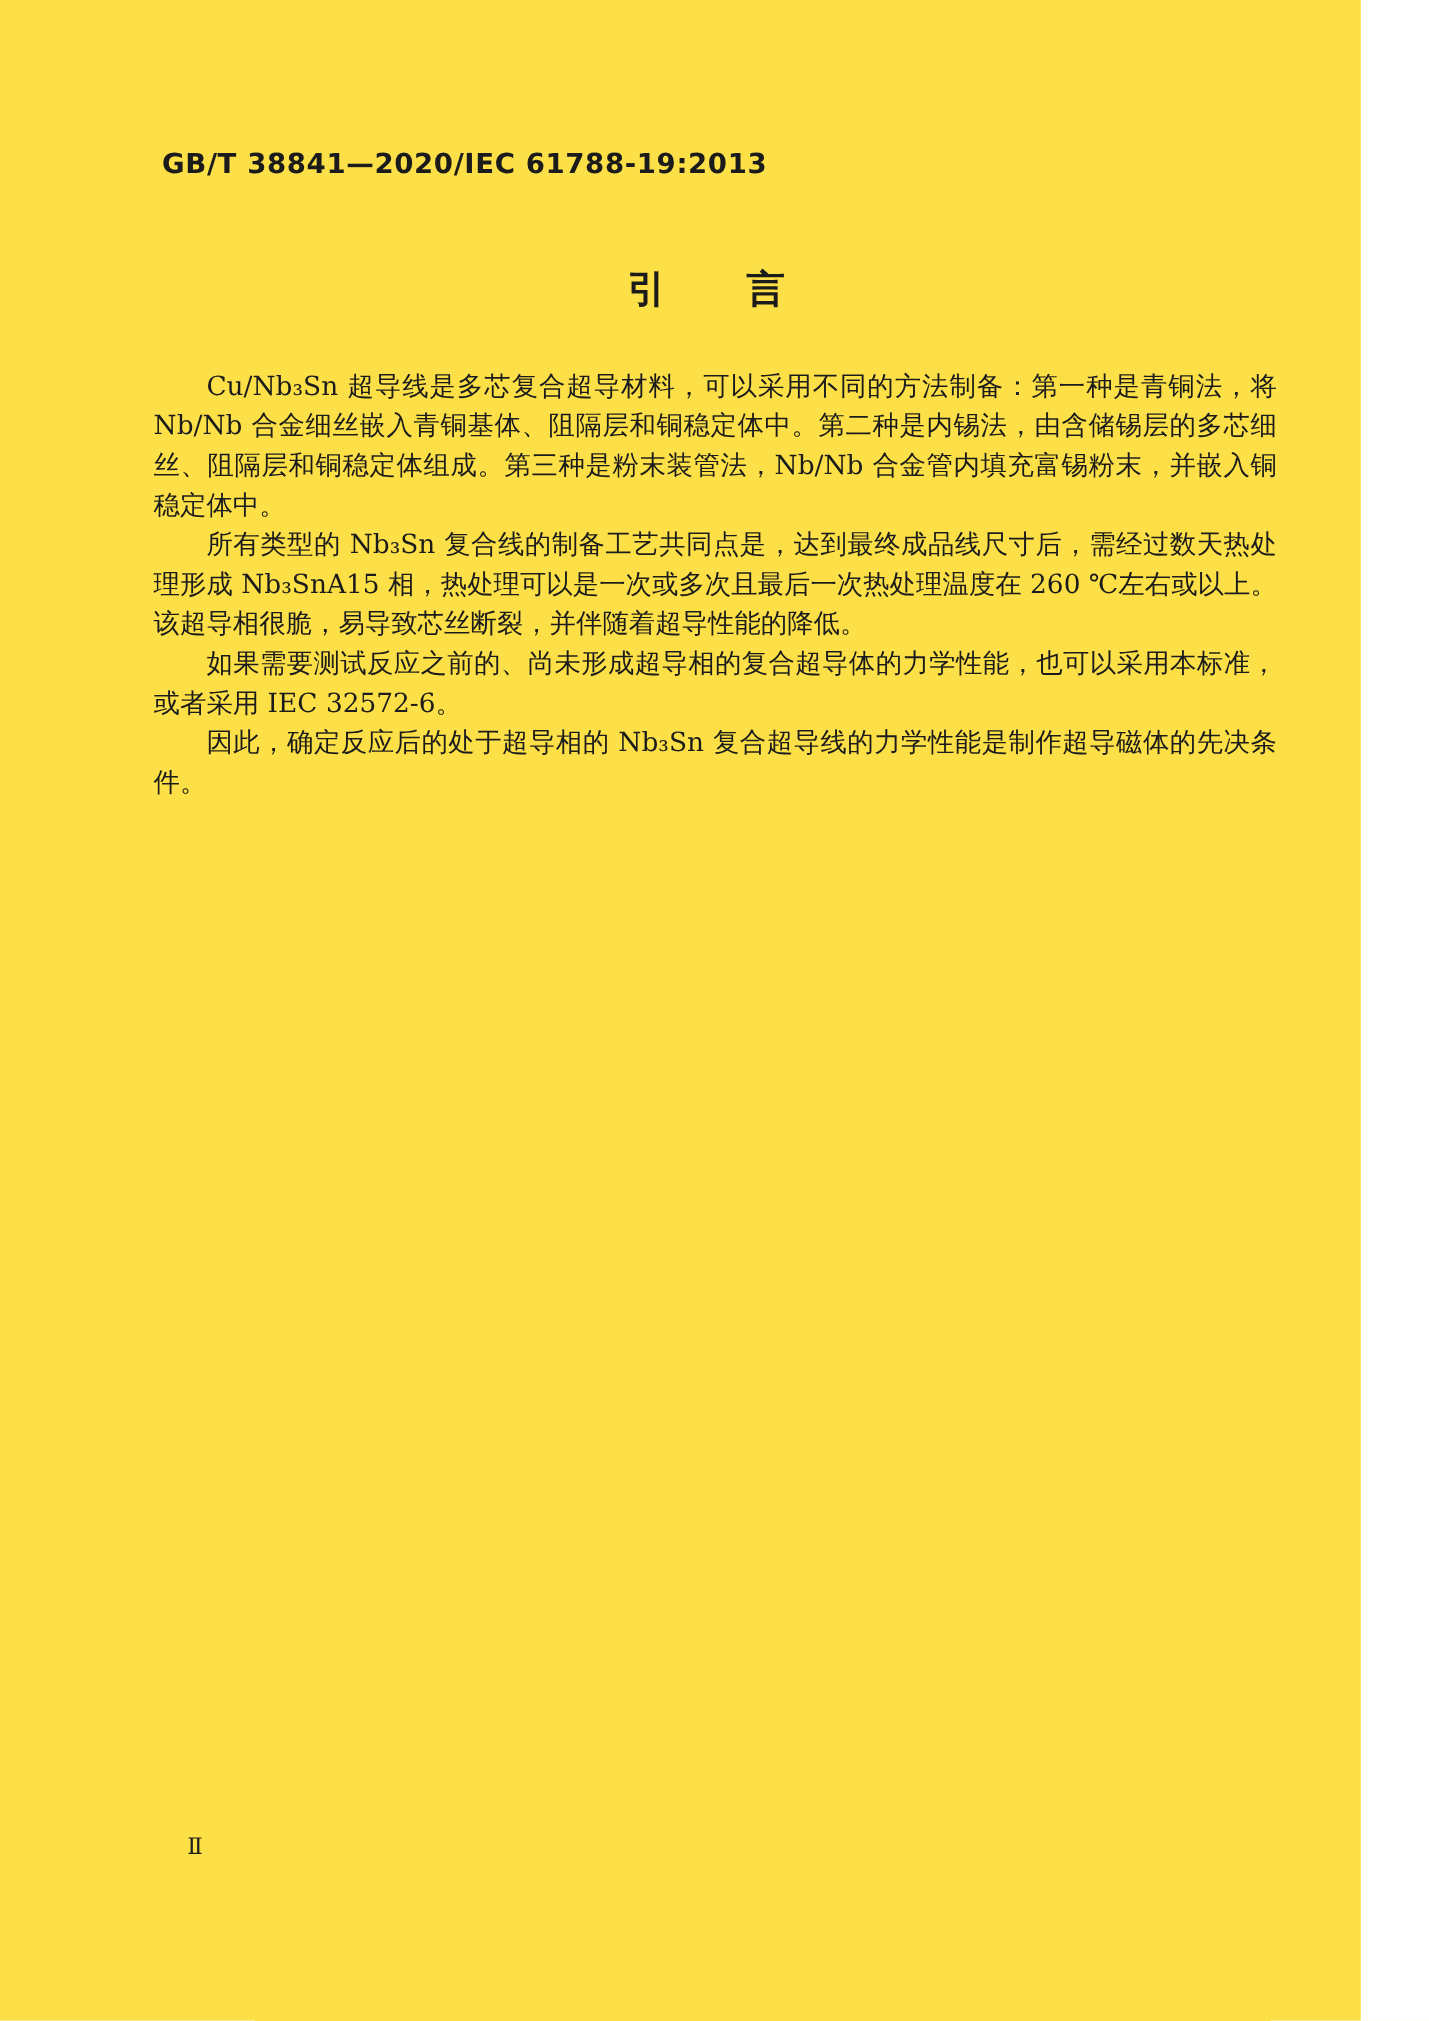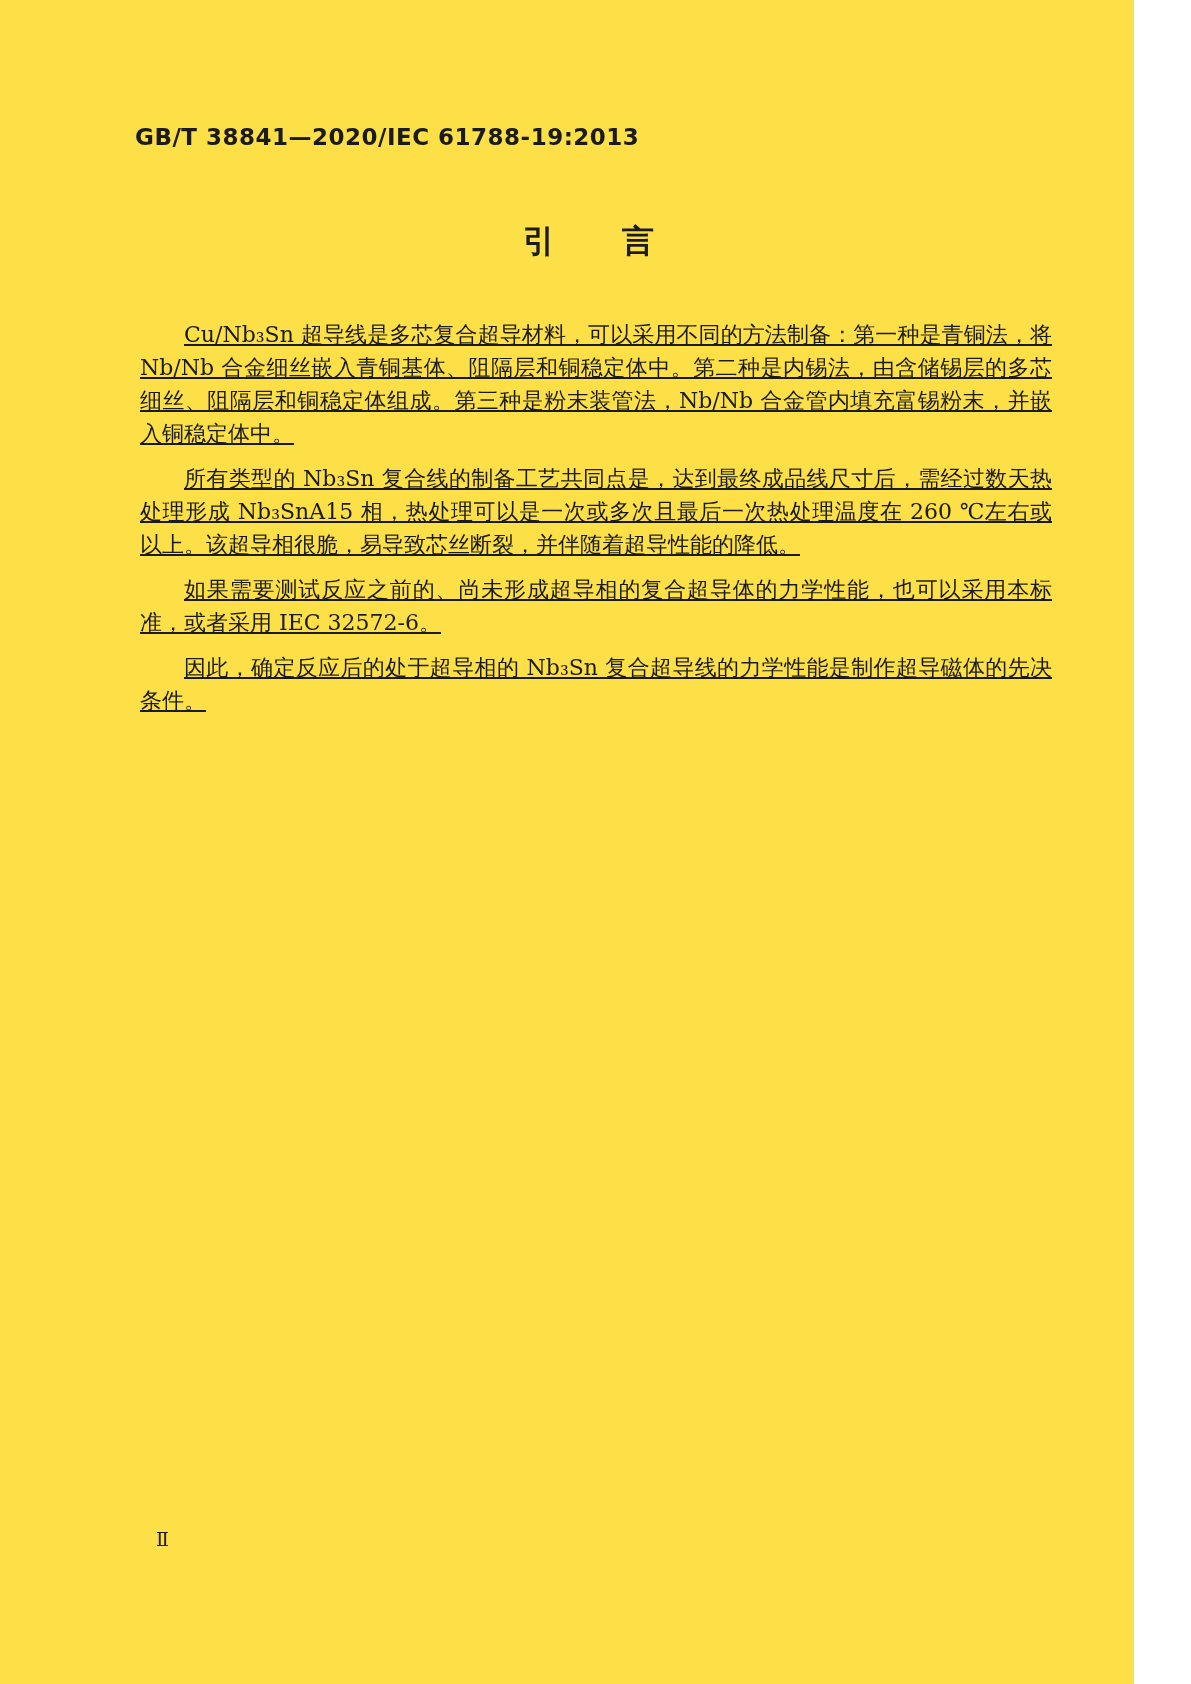--- a/index.html
+++ b/index.html
@@ -42,24 +42,23 @@
     position: absolute;
     left: 128px;
     top: 306px;
     width: 936px;
     font-size: 22px;
     line-height: 33px;
     text-align: justify;
     text-justify: inter-ideograph;
   }
   .body-text p {
-    margin: 12px;
+    margin: 0;
     padding: 0;
     text-indent: 2em;
-    text-decoration: underline;
   }
   .page-number {
     position: absolute;
     left: 156px;
     top: 1528px;
     font-size: 19px;
     font-family: "DejaVu Serif", "Liberation Serif", serif;
   }
 </style>
 </head>

